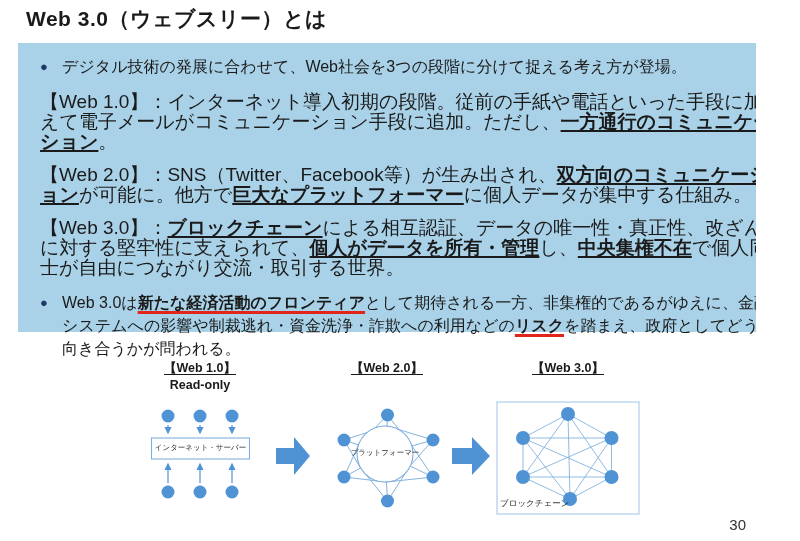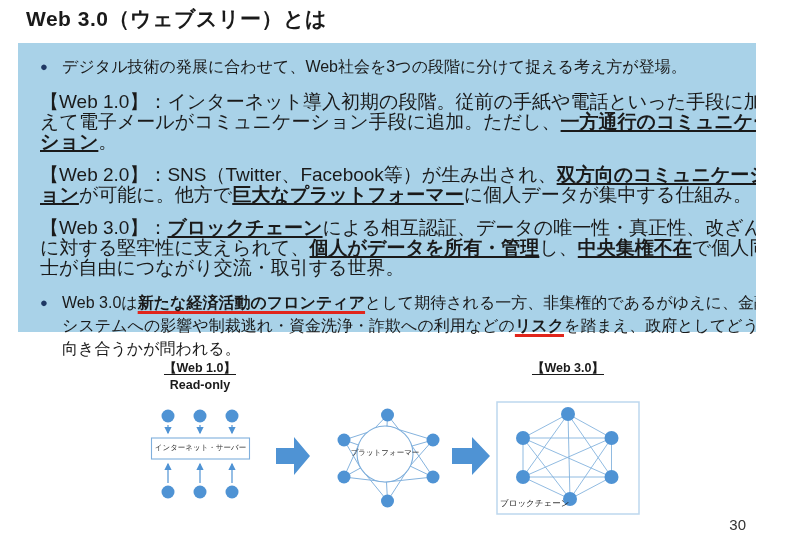--- a/index.html
+++ b/index.html
@@ -162,20 +162,21 @@
         <circle class="node" cx="523" cy="88" r="7"></circle>
         <circle class="node" cx="611.5" cy="88" r="7"></circle>
         <circle class="node" cx="523" cy="127" r="7"></circle>
         <circle class="node" cx="611.5" cy="127" r="7"></circle>
         <circle class="node" cx="570" cy="149" r="7"></circle>
       </g>
     </svg>
 
     <div class="dt w1">【Web 1.0】</div>
     <div class="ds w1">Read-only</div>
+    <div class="dt w2">【Web 2.0】</div>
     <div class="dt w3">【Web 3.0】</div>
 
     <div class="dlbl lbl-server">インターネット・サーバー</div>
     <div class="dlbl lbl-platform">プラットフォーマー</div>
     <div class="dlbl lbl-chain">ブロックチェーン</div>
   </div>
 
   <div class="pagenum">30</div>
 
 </div>

